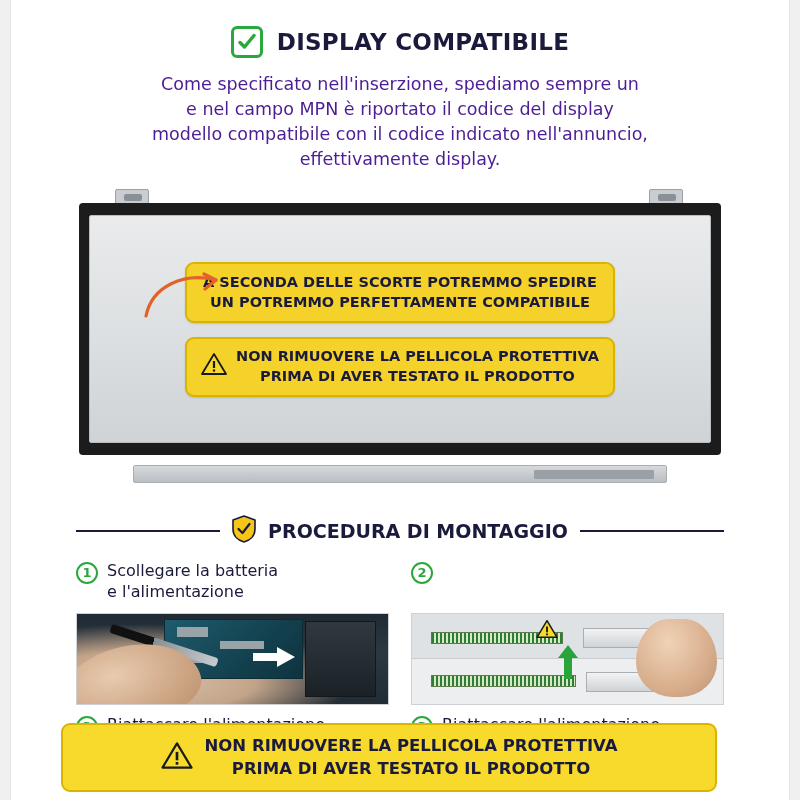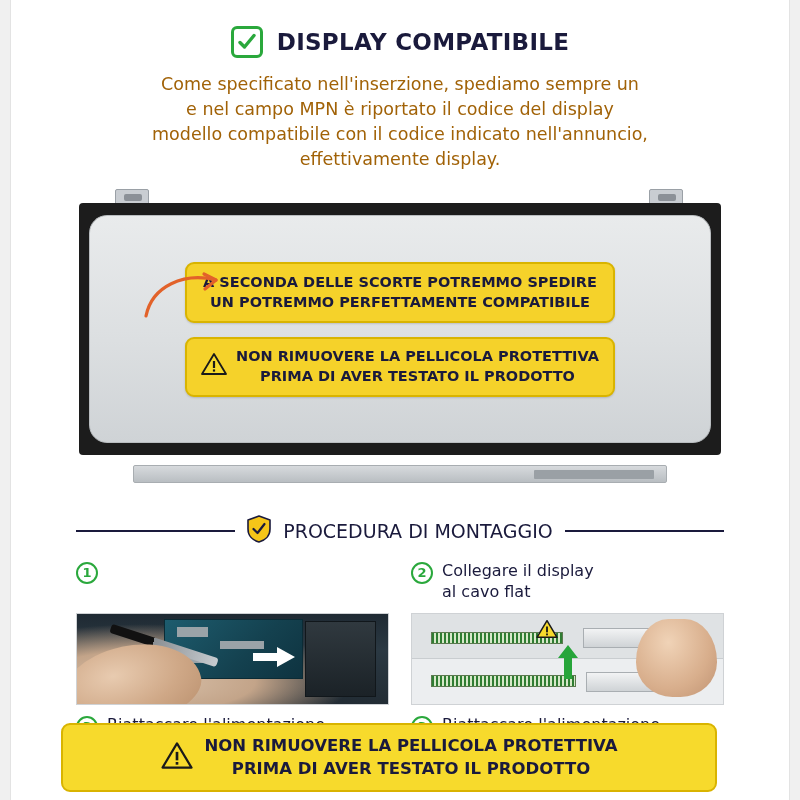--- a/index.html
+++ b/index.html
@@ -65,21 +65,21 @@
     font-weight: bold;
     color: #1a1a3c;
     letter-spacing: .3px;
   }
   .intro {
     margin: 14px auto 0 auto;
     width: 640px;
     text-align: center;
     font-size: 17.5px;
     line-height: 1.42;
-    color: #a16207;
+    color: #4c1d95;
   }
 
   
   .screen-wrap {
     position: relative;
     margin: 18px auto 0 auto;
     width: 642px;
     height: 300px;
   }
   .bracket {
@@ -112,21 +112,21 @@
     background: #1c1c1c;
     border-radius: 4px;
     box-sizing: border-box;
     padding: 12px 10px;
   }
   .panel-inner {
     width: 100%;
     height: 100%;
     background: linear-gradient(180deg, #e9ebec 0%, #dcdfe1 55%, #cfd3d6 100%);
     border: 1px solid #b9bdc0;
-    border-radius: 18px;
+    border-radius: 2px;
     box-sizing: border-box;
     position: relative;
     display: flex;
     flex-direction: column;
     align-items: center;
     justify-content: center;
     gap: 14px;
   }
   .arrow-curve {
     position: absolute;
@@ -188,21 +188,21 @@
     margin: 26px auto 0 auto;
     width: 648px;
   }
   .rule {
     flex: 1 1 auto;
     height: 2px;
     background: #1a1a3c;
   }
   .section-title {
     font-size: 19px;
-    font-weight: normal;
+    font-weight: bold;
     color: #1a1a3c;
     white-space: nowrap;
   }
   .shield {
     flex: 0 0 auto;
   }
 
   
   .steps {
     margin: 14px auto 0 auto;
@@ -409,28 +409,28 @@
         </svg>
       </span>
       <div class="section-title">PROCEDURA DI MONTAGGIO</div>
       <div class="rule"></div>
     </div>
 
     <div class="steps">
 
       <div class="step-label">
         <span class="step-num">1</span>
+        <span>
+          <span style="display:block">Scollegare la batteria</span>
+          <span style="display:block">e l'alimentazione</span>
+        </span>
       </div>
 
       <div class="step-label">
         <span class="step-num">2</span>
-        <span>
-          <span style="display:block">Collegare il display</span>
-          <span style="display:block">al cavo flat</span>
-        </span>
       </div>
 
       <div class="photo photo1">
         <div class="p1-board"></div>
         <div class="p1-chip" style="left:32%;top:14%;width:10%;height:12%"></div>
         <div class="p1-chip" style="left:46%;top:30%;width:14%;height:9%"></div>
         <div class="p1-chip" style="left:34%;top:46%;width:8%;height:8%"></div>
         <div class="p1-batt"></div>
         <div class="p1-screwdriver"></div>
         <div class="p1-hand"></div>

